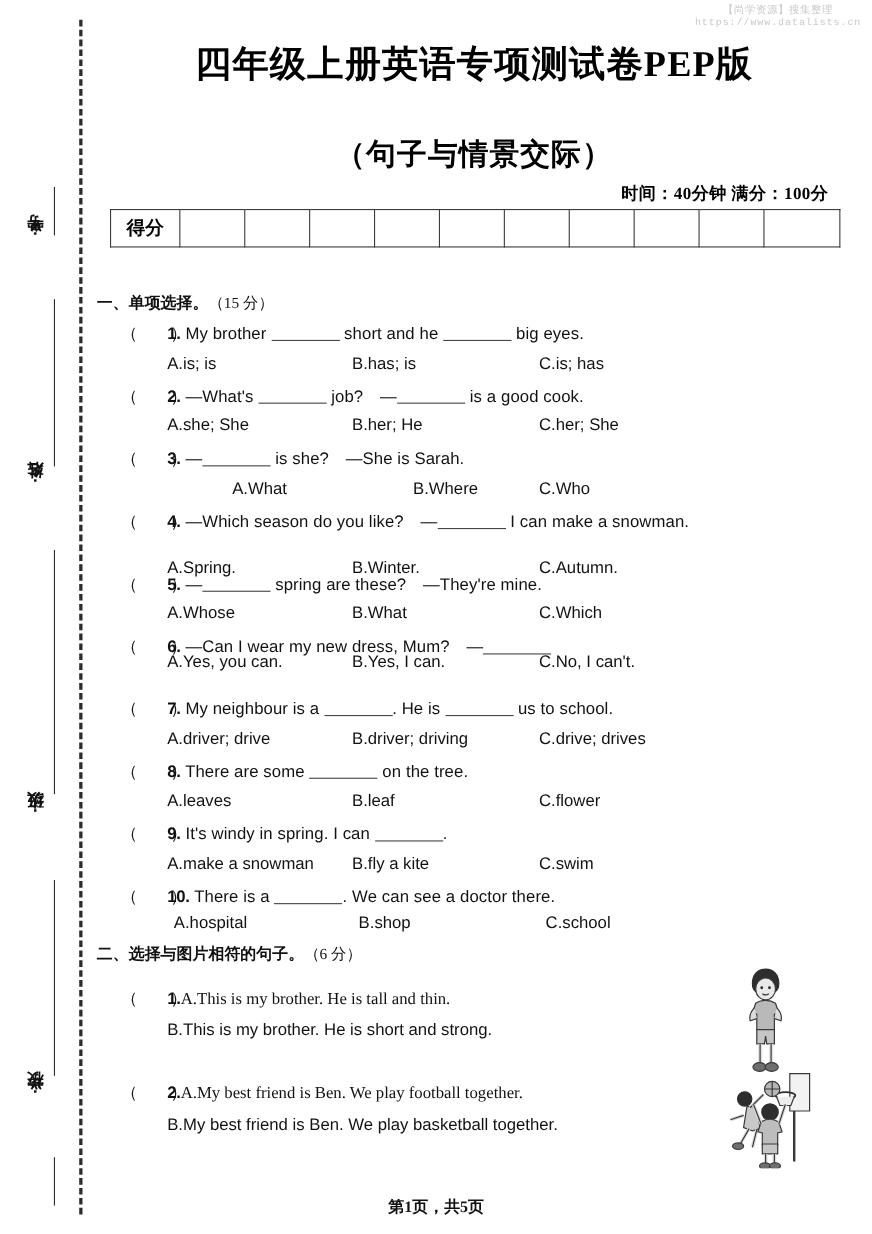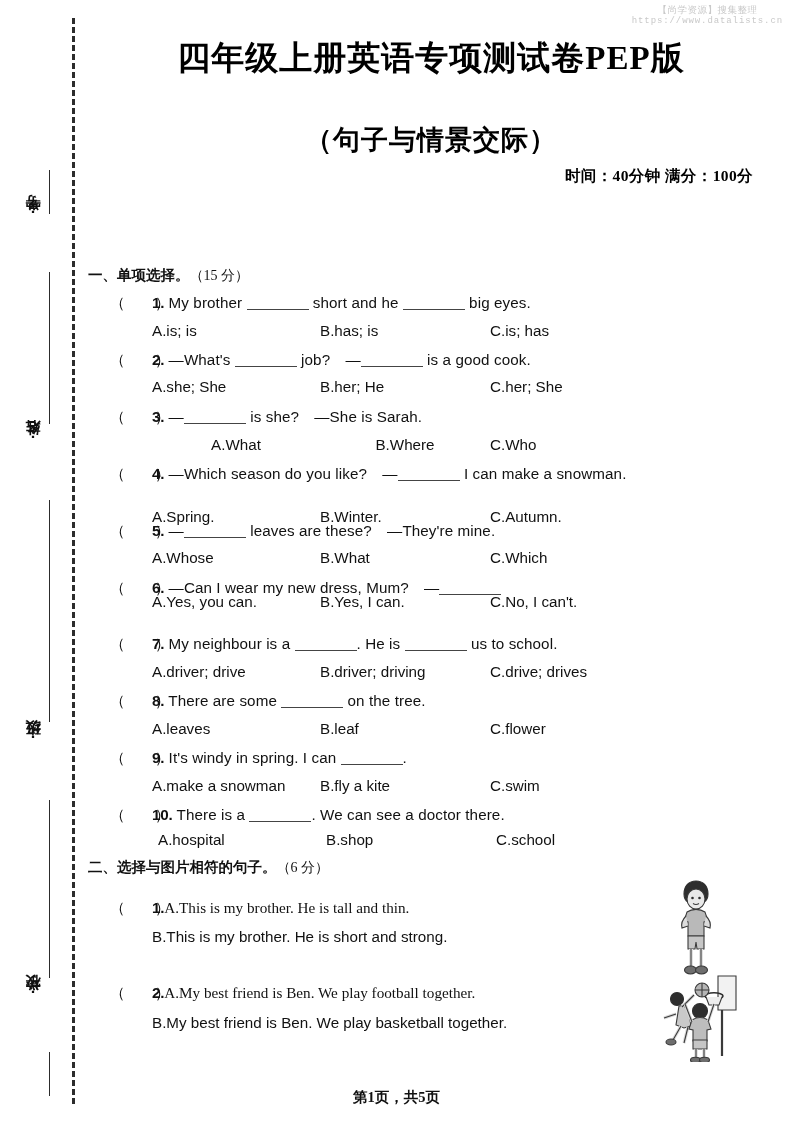--- a/index.html
+++ b/index.html
@@ -234,20 +234,33 @@
   <div class="margin-label" style="top:985px;">学校：</div>
   <div class="margin-rule" style="top:1052px;height:44px;"></div>
 </div>
 
 <div id="title-main">四年级上册英语专项测试卷PEP版</div>
 <div id="title-sub">（句子与情景交际）</div>
 <div id="exam-meta">时间：40分钟  满分：100分</div>
 
 <table id="score-table">
   <tbody>
+    <tr>
+      <td class="head-cell">得分</td>
+      <td class="num-cell"></td>
+      <td class="num-cell"></td>
+      <td class="num-cell"></td>
+      <td class="num-cell"></td>
+      <td class="num-cell"></td>
+      <td class="num-cell"></td>
+      <td class="num-cell"></td>
+      <td class="num-cell"></td>
+      <td class="num-cell"></td>
+      <td class="total-cell"></td>
+    </tr>
   </tbody>
 </table>
 
 <div class="section-heading" style="top:266px;">
   <span>一、单项选择。</span><span class="pts">（15 分）</span>
 </div>
 
 <div class="q-row" style="top:294px;">
   <span class="q-paren">（　　）</span><span class="q-num">1.</span><span class="q-stem"> My brother </span><span class="blank b-md"></span><span class="q-stem"> short and he </span><span class="blank b-md"></span><span class="q-stem"> big eyes.</span>
 </div>
@@ -270,21 +283,21 @@
 </div>
 
 <div class="q-row" style="top:464px;">
   <span class="q-paren">（　　）</span><span class="q-num">4.</span><span class="q-stem"> —Which season do you like?　—</span><span class="blank b-md"></span><span class="q-stem"> I can make a snowman.</span>
 </div>
 <div class="opt-row" style="top:508px;">
   <span class="opt opt-a">A.Spring.</span><span class="opt opt-b">B.Winter.</span><span class="opt opt-c">C.Autumn.</span>
 </div>
 
 <div class="q-row" style="top:521px;">
-  <span class="q-paren">（　　）</span><span class="q-num">5.</span><span class="q-stem"> —</span><span class="blank b-md"></span><span class="q-stem"> leaves are these?　—They're mine.</span>
+  <span class="q-paren">（　　）</span><span class="q-num">5.</span><span class="q-stem"> —</span><span class="blank b-md"></span><span class="q-stem"> spring are these?　—They're mine.</span>
 </div>
 <div class="opt-row" style="top:549px;">
   <span class="opt opt-a">A.Whose</span><span class="opt opt-b">B.What</span><span class="opt opt-c">C.Which</span>
 </div>
 
 <div class="q-row" style="top:578px;">
   <span class="q-paren">（　　）</span><span class="q-num">6.</span><span class="q-stem"> —Can I wear my new dress, Mum?　—</span><span class="blank b-md"></span>
 </div>
 <div class="opt-row" style="top:593px;">
   <span class="opt opt-a">A.Yes, you can.</span><span class="opt opt-b">B.Yes, I can.</span><span class="opt opt-c">C.No, I can't.</span>

